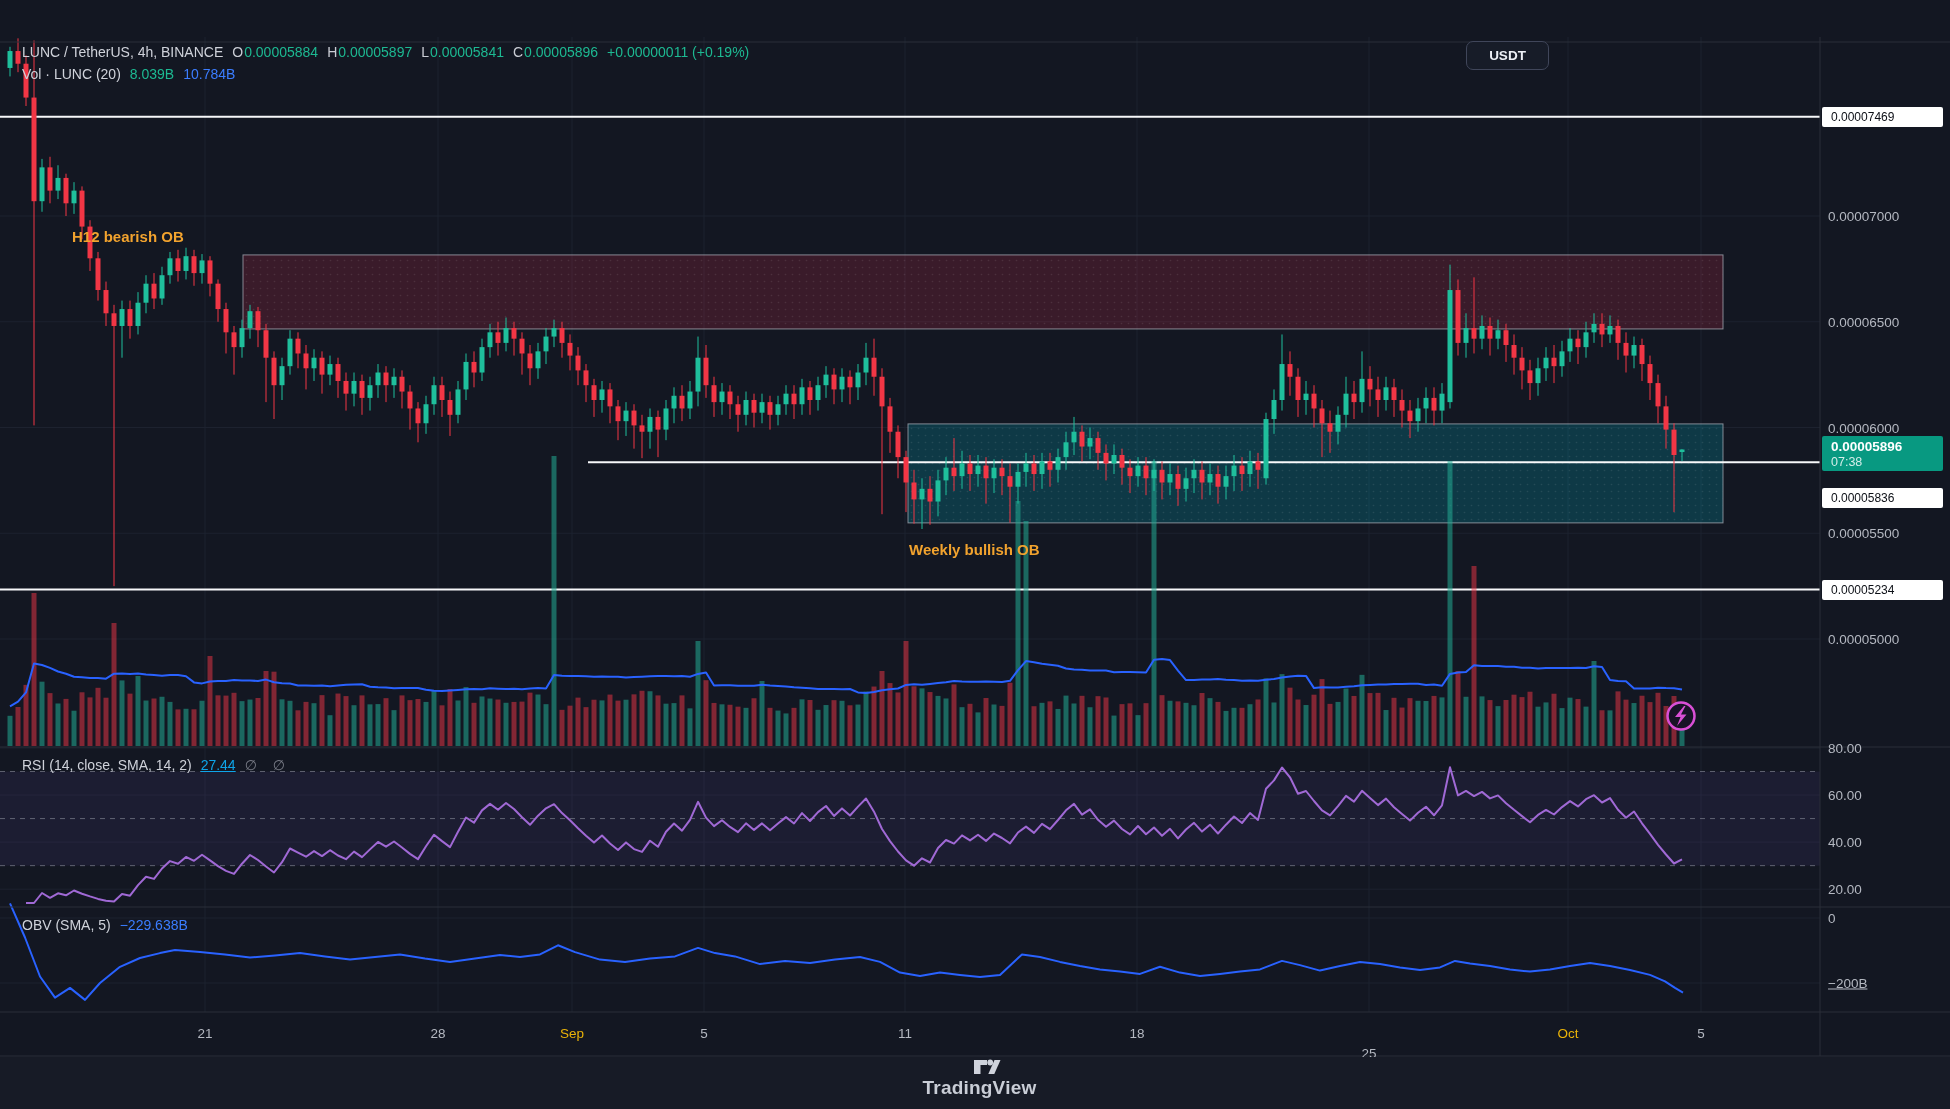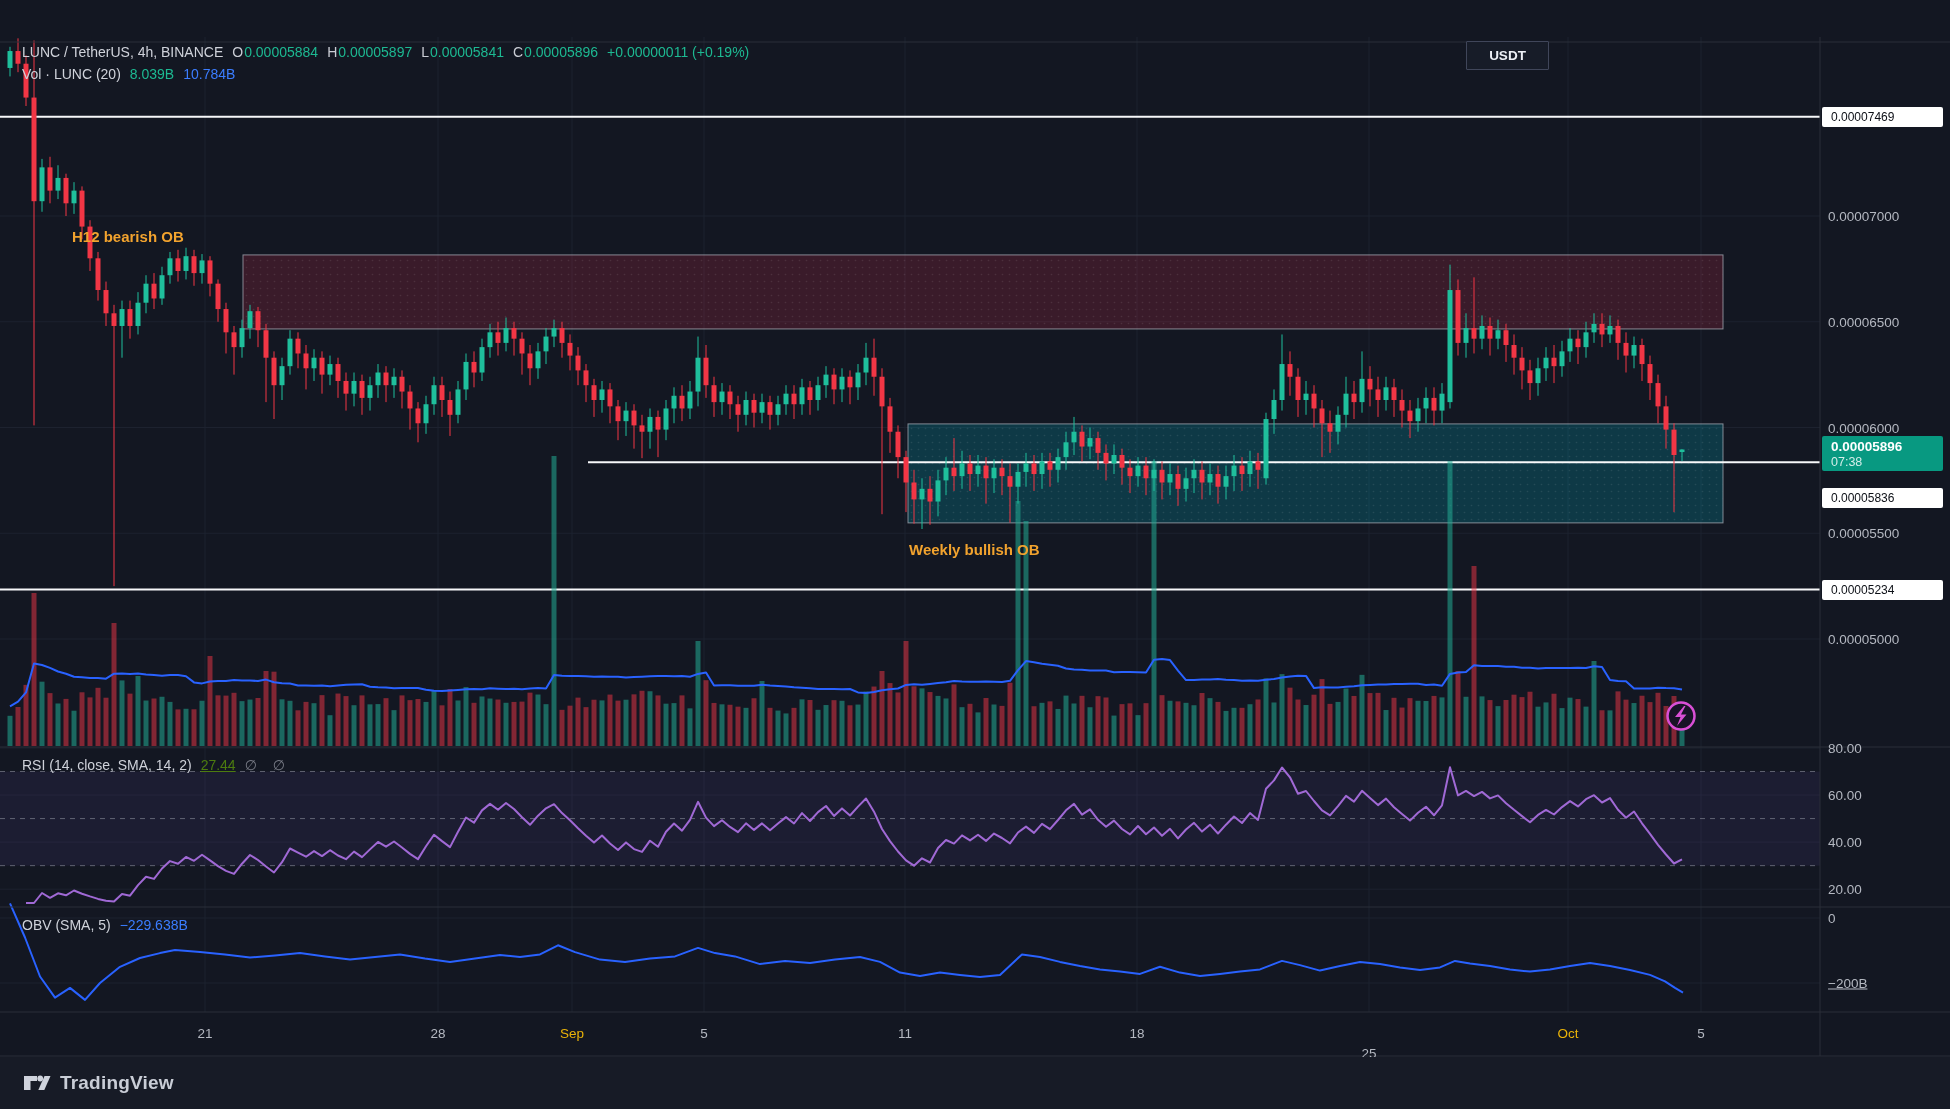--- a/index.html
+++ b/index.html
@@ -9,37 +9,37 @@
   #chart-svg{position:absolute;left:0;top:0;}
   .attribution{left:22px;top:8px;font-size:15px;font-weight:700;color:#dfe3ea;letter-spacing:.2px;}
   .legend-row{left:22px;display:flex;align-items:center;gap:9px;font-size:14px;color:#d1d4dc;white-space:nowrap;z-index:5;}
   .legend-row .val{color:#1db992;}
   .legend-row .letter{color:#c9ccd4;margin-right:1px;}
   .legend-row .blue{color:#3b7dff;}
   .legend-row .dim{color:#cfd2da;}
   .row1{top:44px;}
   .row2{top:66px;}
   .rsi-legend{top:757px;}
-  .rsi-legend .purple{color:#4d7c0f;text-decoration:underline;}
+  .rsi-legend .purple{color:#0ea5e9;text-decoration:underline;}
   .rsi-legend .empty{color:#787b86;letter-spacing:6px;}
   .obv-legend{top:917px;}
-  .usdt-btn{left:1466px;top:41px;width:81px;height:27px;border:1px solid #40465a;border-radius:1px;
+  .usdt-btn{left:1466px;top:41px;width:81px;height:27px;border:1px solid #40465a;border-radius:7px;
             background:#171c28;color:#eceff5;font-size:13.5px;font-weight:600;display:flex;
             align-items:center;justify-content:center;z-index:6;cursor:pointer;text-align:center;}
   .tick{position:absolute;color:#b4b8c1;font-size:13.5px;z-index:4;}
   .price-tick{left:1828px;transform:translateY(-50%);}
   .time-tick{top:1026px;transform:translateX(-50%);}
   .time-tick.major{color:#eab308;font-weight:400;}
   .px-label{position:absolute;left:1822px;width:121px;box-sizing:border-box;background:#fff;color:#0c0f16;
             font-size:12px;padding:3px 4px 3px 9px;transform:translateY(-50%);border-radius:2px;z-index:6;}
   .cur-price{left:1822px;top:436px;width:121px;box-sizing:border-box;background:#089981;color:#fff;
              font-size:13.5px;font-weight:700;padding:3px 4px 2px 9px;border-radius:2px;z-index:7;}
   .cur-price .cd{font-weight:400;font-size:12.5px;color:rgba(255,255,255,.82);margin-top:1px;}
   .ob-label{position:absolute;color:#f2a32e;font-size:15px;font-weight:700;z-index:5;white-space:nowrap;}
-  .footer{left:0;top:1057px;width:1950px;height:52px;background:#171b26;z-index:5;display:flex;align-items:center;}
+  .footer{left:0;top:1057px;width:1950px;height:52px;background:#171b26;z-index:5;display:flex;align-items:center;flex-direction:column;}
   .footer .brand{color:#c9cdd6;font-size:19px;font-weight:700;margin-left:9px;letter-spacing:.2px;}
   .footer .mark{margin-left:24px;display:flex;align-items:center;}
 </style>
 </head>
 <body>
 
 <div class="stage">
 
   <svg id="chart-svg" width="1950" height="1109">
       <defs>

